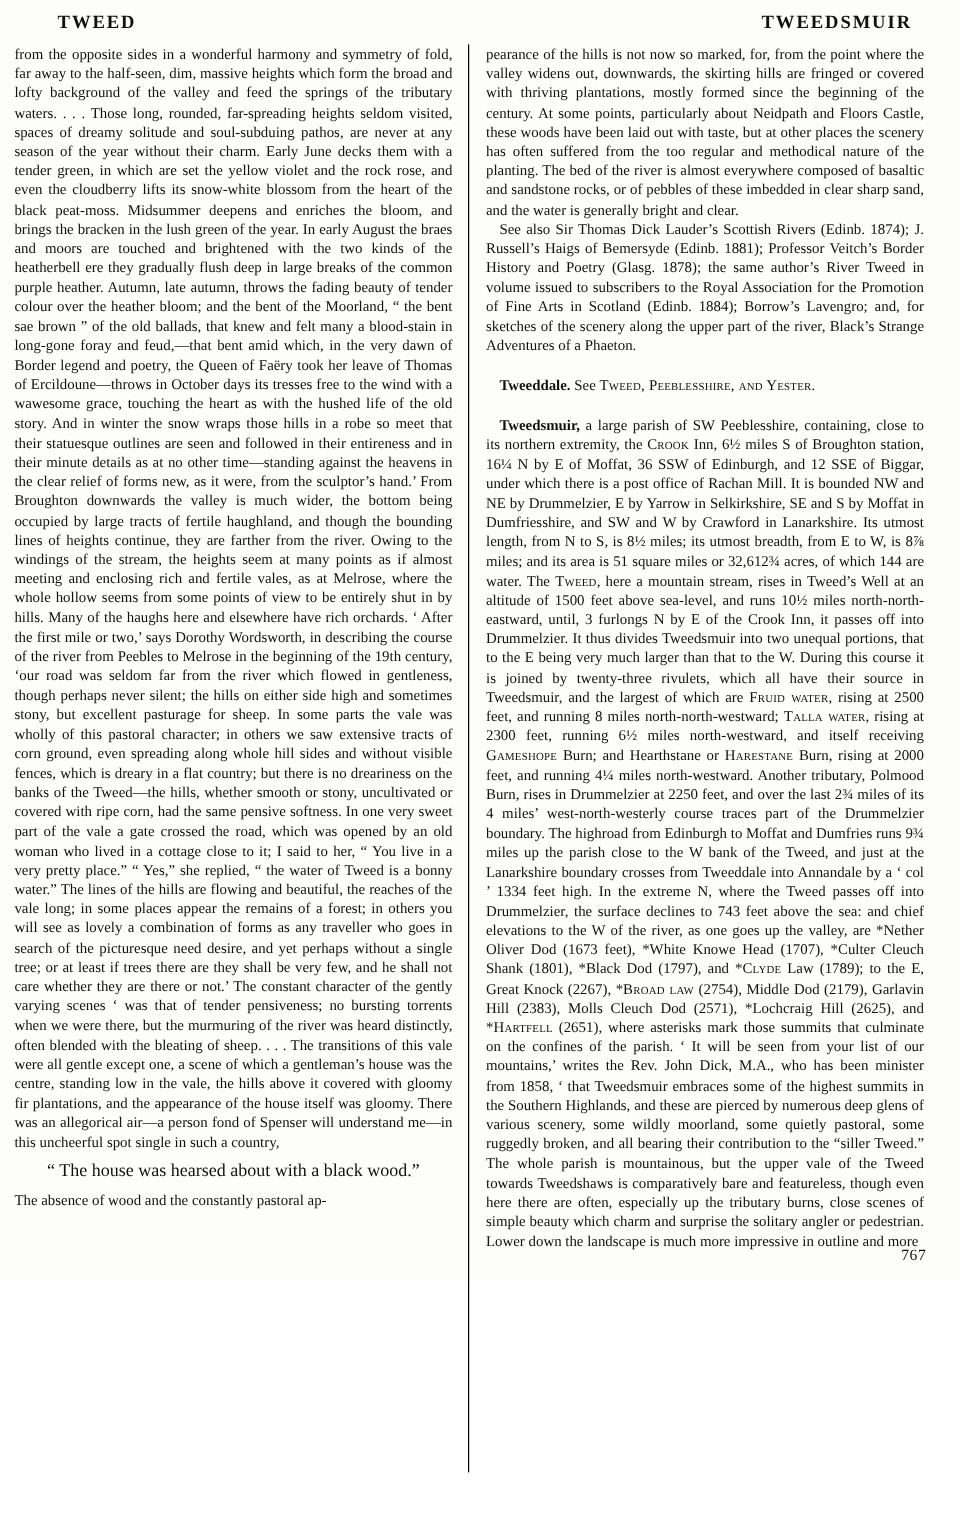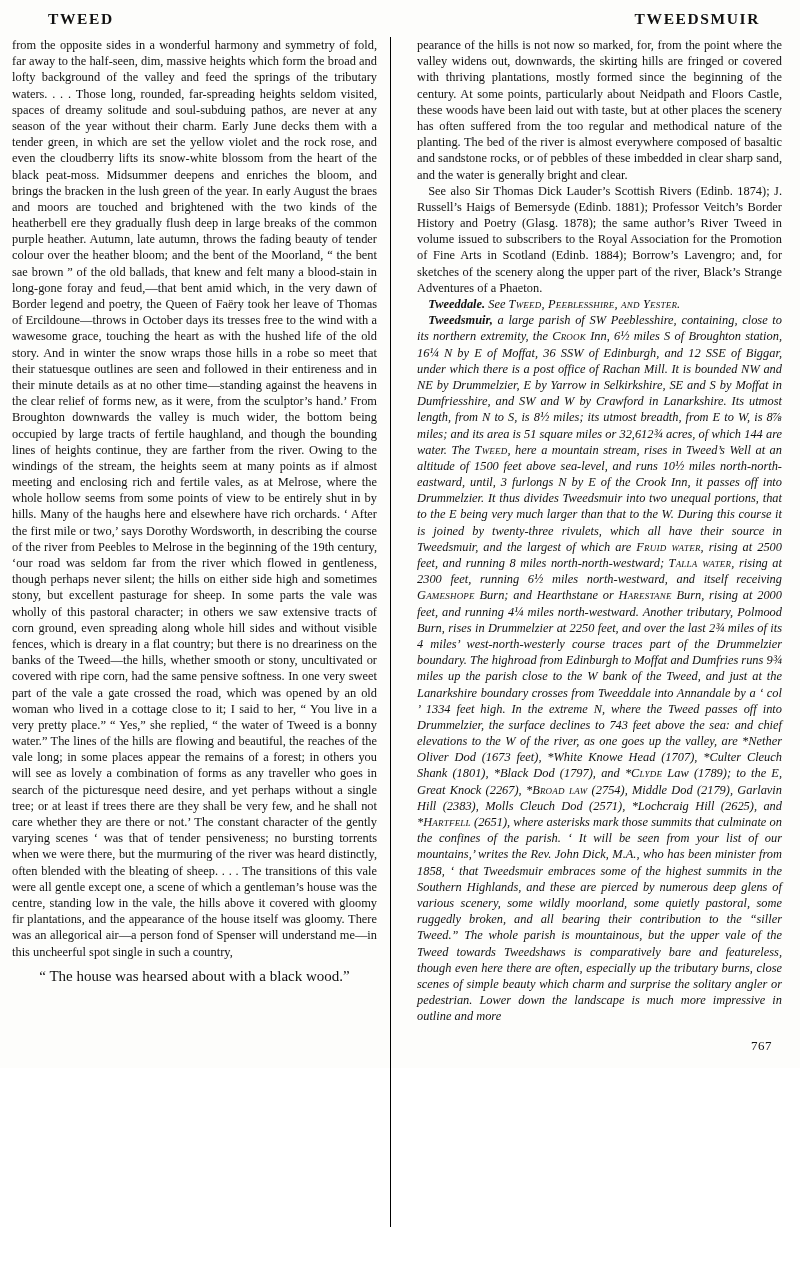--- a/index.html
+++ b/index.html
@@ -30,21 +30,21 @@
     font-size: 15.5px;
     font-weight: bold;
     letter-spacing: 1.6px;
     padding: 0 28px 0 36px;
     margin-bottom: 9px;
   }
   .rh-left, .rh-right { white-space: nowrap; }
 
   .columns {
     display: flex;
-    gap: 12px;
+    gap: 0;
     height: 1190px;
   }
   .col {
     width: 379px;
     box-sizing: border-box;
     font-size: 12.4px;
     line-height: 1.305;
     text-align: justify;
     text-justify: inter-word;
     hyphens: manual;
@@ -54,21 +54,21 @@
     border-right: 1px solid #000;
   }
   .col.right {
     padding-left: 14px;
   }
   p {
     margin: 0;
     text-indent: 0;
   }
   p.ind { text-indent: 0.9em; }
-  p.entry { text-indent: 0.9em; margin-top: 0; font-style: italic; }
+  p.entry { text-indent: 0.9em; margin-top: 17px; }
   .sc {
     font-variant: small-caps;
     letter-spacing: 0.2px;
   }
   .bold { font-weight: bold; }
   .ital { }
   .quoteline {
     text-align: center;
     font-size: 15px;
     margin: 7px 0 6px 0;
@@ -90,20 +90,21 @@
   <div class="running-head">
     <div class="rh-left">TWEED</div>
     <div class="rh-right">TWEEDSMUIR</div>
   </div>
 
   <div class="columns">
 
     <div class="col left">
       <p>from the opposite sides in a wonderful harmony and symmetry of fold, far away to the half-seen, dim, massive heights which form the broad and lofty background of the valley and feed the springs of the tributary waters.  .  .  .   Those long, rounded, far-spreading heights seldom visited, spaces of dreamy solitude and soul-subduing pathos, are never at any season of the year without their charm.   Early June decks them with a tender green, in which are set the yellow violet and the rock rose, and even the cloudberry lifts its snow-white blossom from the heart of the black peat-moss.   Midsummer deepens and enriches the bloom, and brings the bracken in the lush green of the year.  In early August the braes and moors are touched and brightened with the two kinds of the heatherbell ere they gradually flush deep in large breaks of the common purple heather.   Autumn, late autumn, throws the fading beauty of tender colour over the heather bloom; and the bent of the Moorland, “ the bent sae brown ” of the old ballads, that knew and felt many a blood-stain in long-gone foray and feud,—that bent amid which, in the very dawn of Border legend and poetry, the Queen of Faëry took her leave of Thomas of Ercildoune—throws in October days its tresses free to the wind with a wawesome grace, touching the heart as with the hushed life of the old story.   And in winter the snow wraps those hills in a robe so meet that their statuesque outlines are seen and followed in their entireness and in their minute details as at no other time—standing against the heavens in the clear relief of forms new, as it were, from the sculptor’s hand.’   From Broughton downwards the valley is much wider, the bottom being occupied by large tracts of fertile haughland, and though the bounding lines of heights continue, they are farther from the river.   Owing to the windings of the stream, the heights seem at many points as if almost meeting and enclosing rich and fertile vales, as at Melrose, where the whole hollow seems from some points of view to be entirely shut in by hills.   Many of the haughs here and elsewhere have rich orchards.  ‘ After the first mile or two,’ says Dorothy Wordsworth, in describing the course of the river from Peebles to Melrose in the beginning of the 19th century, ‘our road was seldom far from the river which flowed in gentleness, though perhaps never silent; the hills on either side high and sometimes stony, but excellent pasturage for sheep.   In some parts the vale was wholly of this pastoral character; in others we saw extensive tracts of corn ground, even spreading along whole hill sides and without visible fences, which is dreary in a flat country; but there is no dreariness on the banks of the Tweed—the hills, whether smooth or stony, uncultivated or covered with ripe corn, had the same pensive softness.   In one very sweet part of the vale a gate crossed the road, which was opened by an old woman who lived in a cottage close to it; I said to her, “ You live in a very pretty place.”  “ Yes,” she replied, “ the water of Tweed is a bonny water.”   The lines of the hills are flowing and beautiful, the reaches of the vale long; in some places appear the remains of a forest; in others you will see as lovely a combination of forms as any traveller who goes in search of the picturesque need desire, and yet perhaps without a single tree; or at least if trees there are they shall be very few, and he shall not care whether they are there or not.’   The constant character of the gently varying scenes ‘ was that of tender pensiveness; no bursting torrents when we were there, but the murmuring of the river was heard distinctly, often blended with the bleating of sheep.  .  .  .   The transitions of this vale were all gentle except one, a scene of which a gentleman’s house was the centre, standing low in the vale, the hills above it covered with gloomy fir plantations, and the appearance of the house itself was gloomy.   There was an allegorical air—a person fond of Spenser will understand me—in this uncheerful spot single in such a country,</p>
       <p class="quoteline">“ The house was hearsed about with a black wood.”</p>
+      <p>The absence of wood and the constantly pastoral ap-</p>
     </div>
 
     <div class="col right">
       <p>pearance of the hills is not now so marked, for, from the point where the valley widens out, downwards, the skirting hills are fringed or covered with thriving plantations, mostly formed since the beginning of the century.   At some points, particularly about Neidpath and Floors Castle, these woods have been laid out with taste, but at other places the scenery has often suffered from the too regular and methodical nature of the planting.   The bed of the river is almost everywhere composed of basaltic and sandstone rocks, or of pebbles of these imbedded in clear sharp sand, and the water is generally bright and clear.</p>
 
       <p class="ind"><span>See also Sir Thomas Dick Lauder’s </span><span class="ital">Scottish Rivers</span><span> (Edinb. 1874); J. Russell’s </span><span class="ital">Haigs of Bemersyde</span><span> (Edinb. 1881); Professor Veitch’s </span><span class="ital">Border History and Poetry</span><span> (Glasg. 1878); the same author’s </span><span class="ital">River Tweed</span><span> in volume issued to subscribers to the Royal Association for the Promotion of Fine Arts in Scotland (Edinb. 1884); Borrow’s </span><span class="ital">Lavengro</span><span>; and, for sketches of the scenery along the upper part of the river, Black’s </span><span class="ital">Strange Adventures of a Phaeton</span><span>.</span></p>
 
       <p class="entry"><span class="bold">Tweeddale.</span> <span>See </span><span class="sc">Tweed, Peeblesshire, and Yester.</span></p>
 
       <p class="entry"><span class="bold">Tweedsmuir,</span> <span>a large parish of SW Peeblesshire, containing, close to its northern extremity, the <span class="sc">Crook</span> Inn, 6½ miles S of Broughton station, 16¼ N by E of Moffat, 36 SSW of Edinburgh, and 12 SSE of Biggar, under which there is a post office of Rachan Mill.   It is bounded NW and NE by Drummelzier, E by Yarrow in Selkirkshire, SE and S by Moffat in Dumfriesshire, and SW and W by Crawford in Lanarkshire.   Its utmost length, from N to S, is 8½ miles; its utmost breadth, from E to W, is 8⅞ miles; and its area is 51 square miles or 32,612¾ acres, of which 144 are water.   The <span class="sc">Tweed</span>, here a mountain stream, rises in Tweed’s Well at an altitude of 1500 feet above sea-level, and runs 10½ miles north-north-eastward, until, 3 furlongs N by E of the Crook Inn, it passes off into Drummelzier.   It thus divides Tweedsmuir into two unequal portions, that to the E being very much larger than that to the W.   During this course it is joined by twenty-three rivulets, which all have their source in Tweedsmuir, and the largest of which are <span class="sc">Fruid water</span>, rising at 2500 feet, and running 8 miles north-north-westward; <span class="sc">Talla water</span>, rising at 2300 feet, running 6½ miles north-westward, and itself receiving <span class="sc">Gameshope</span> Burn; and Hearthstane or <span class="sc">Harestane</span> Burn, rising at 2000 feet, and running 4¼ miles north-westward.   Another tributary, Polmood Burn, rises in Drummelzier at 2250 feet, and over the last 2¾ miles of its 4 miles’ west-north-westerly course traces part of the Drummelzier boundary.   The highroad from Edinburgh to Moffat and Dumfries runs 9¾ miles up the parish close to the W bank of the Tweed, and just at the Lanarkshire boundary crosses from Tweeddale into Annandale by a ‘ col ’ 1334 feet high.   In the extreme N, where the Tweed passes off into Drummelzier, the surface declines to 743 feet above the sea: and chief elevations to the W of the river, as one goes up the valley, are *Nether Oliver Dod (1673 feet), *White Knowe Head (1707), *Culter Cleuch Shank (1801), *Black Dod (1797), and *<span class="sc">Clyde</span> Law (1789); to the E, Great Knock (2267), *<span class="sc">Broad law</span> (2754), Middle Dod (2179), Garlavin Hill (2383), Molls Cleuch Dod (2571), *Lochcraig Hill (2625), and *<span class="sc">Hartfell</span> (2651), where asterisks mark those summits that culminate on the confines of the parish.   ‘ It will be seen from your list of our mountains,’ writes the Rev. John Dick, M.A., who has been minister from 1858, ‘ that Tweedsmuir embraces some of the highest summits in the Southern Highlands, and these are pierced by numerous deep glens of various scenery, some wildly moorland, some quietly pastoral, some ruggedly broken, and all bearing their contribution to the “siller Tweed.”   The whole parish is mountainous, but the upper vale of the Tweed towards Tweedshaws is comparatively bare and featureless, though even here there are often, especially up the tributary burns, close scenes of simple beauty which charm and surprise the solitary angler or pedestrian.   Lower down the landscape is much more impressive in outline and more</span></p>

